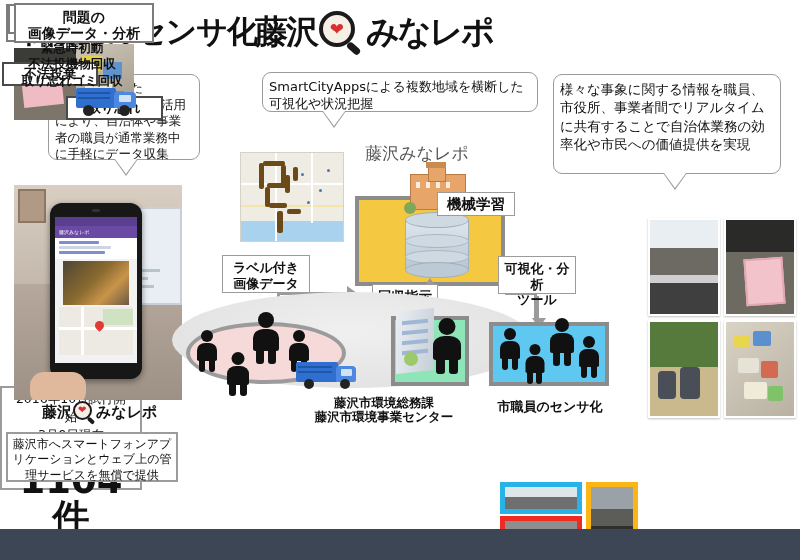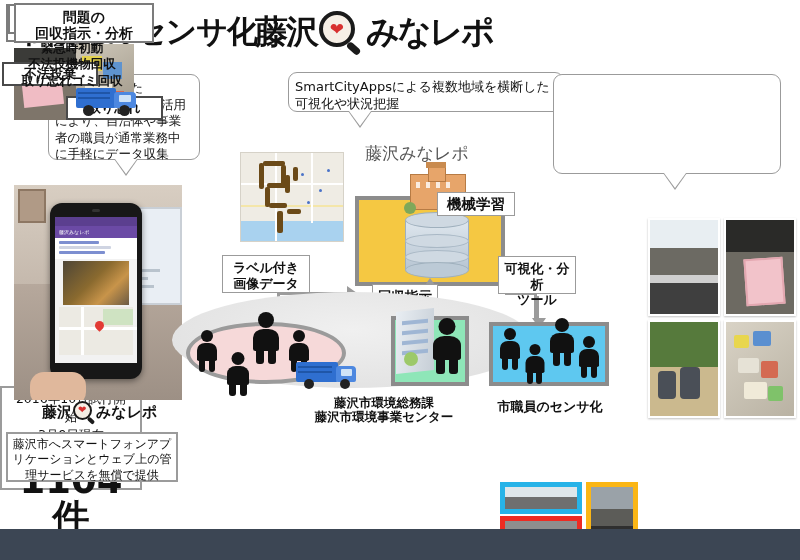--- a/index.html
+++ b/index.html
@@ -20,21 +20,21 @@
                font-size:17px;line-height:16px;text-align:center;}
   .glass-handle{position:absolute;left:29px;top:29px;width:15px;height:7px;background:#1b1b1b;
                 border-radius:4px;transform:rotate(42deg);transform-origin:left center;}
   .logo-b{font-size:33px;font-weight:700;color:#111;letter-spacing:-2px;margin-left:4px;}
 
   
   .callout{position:absolute;background:#fff;border:1px solid #9b9b9b;border-radius:9px;
            font-size:12.5px;line-height:1.32;padding:5px 6px;color:#111;box-sizing:border-box;}
   .callout .tail{position:absolute;width:0;height:0;}
   #callout-left{left:48px;top:74px;width:152px;height:86px;}
-  #callout-center{left:262px;top:72px;width:276px;height:40px;font-size:13px;margin-left:26px;}
+  #callout-center{left:262px;top:72px;width:276px;height:40px;font-size:13px;}
   #callout-right{left:553px;top:74px;width:228px;height:100px;font-size:13.5px;line-height:1.36;}
   #callout-left .tail{border-top:15px solid #fff;left:66px;bottom:-15px;
       border-left:11px solid transparent;border-right:11px solid transparent;z-index:3;}
   #callout-left .tail-b{position:absolute;left:65px;bottom:-17px;z-index:2;
       border-left:12px solid transparent;border-right:12px solid transparent;border-top:17px solid #9b9b9b;}
   #callout-center .tail{border-top:15px solid #fff;left:60px;bottom:-15px;
       border-left:11px solid transparent;border-right:11px solid transparent;z-index:3;}
   #callout-center .tail-b{position:absolute;left:59px;bottom:-17px;z-index:2;
       border-left:12px solid transparent;border-right:12px solid transparent;border-top:17px solid #9b9b9b;}
   #callout-right .tail{border-top:15px solid #fff;left:110px;bottom:-15px;
@@ -223,20 +223,21 @@
     <span>地域に特化したSmartCityAppsの活用により、自治体や事業者の職員が通常業務中に手軽にデータ収集</span>
     <span class="tail-b"></span>
     <span class="tail"></span>
   </div>
   <div class="callout" id="callout-center">
     <span>SmartCityAppsによる複数地域を横断した可視化や状況把握</span>
     <span class="tail-b"></span>
     <span class="tail"></span>
   </div>
   <div class="callout" id="callout-right">
+    <span>様々な事象に関する情報を職員、市役所、事業者間でリアルタイムに共有することで自治体業務の効率化や市民への価値提供を実現</span>
     <span class="tail-b"></span>
     <span class="tail"></span>
   </div>
 
   <div id="phone-photo">
     <div class="room-wall"></div>
     <div class="room-desk"></div>
     <div class="wall-frame" style="left:4px;top:4px;width:24px;height:30px;"></div>
     <div class="bg-monitor">
       <div class="mline" style="top:60px;width:40px;"></div>
@@ -487,21 +488,21 @@
       <div class="tk-cab" style="left:38px;top:10px;width:22px;height:16px;"></div>
       <div class="tk-win" style="left:43px;top:13px;width:12px;height:7px;"></div>
       <div class="tk-wheel" style="left:7px;top:23px;width:11px;height:11px;"></div>
       <div class="tk-wheel" style="left:43px;top:23px;width:11px;height:11px;"></div>
     </div>
   </div>
 
   <div id="b4">
     <div class="bhead">
       <div>問題の</div>
-      <div>回収指示・分析</div>
+      <div>画像データ・分析</div>
     </div>
   </div>
   <div class="fr" id="fr-cyan"></div>
   <div class="fr" id="fr-red"></div>
   <div class="fr" id="fr-yellow"></div>
 
   <div id="b5">
     <div class="t">2016年10月試行開</div>
     <div class="t">始</div>
     <div class="t">3月9日現在</div>

